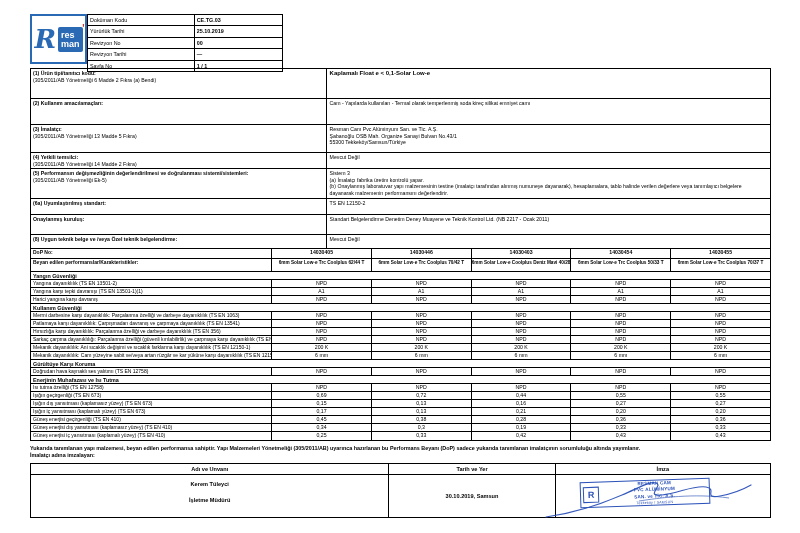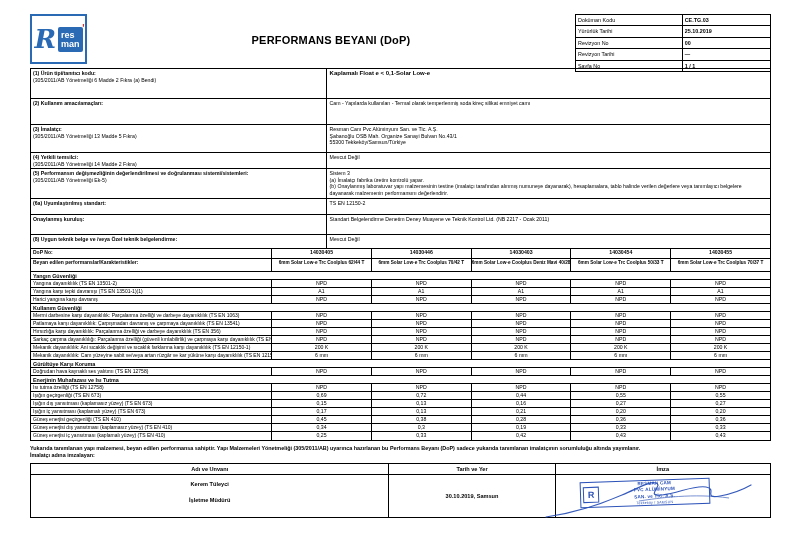--- a/index.html
+++ b/index.html
@@ -66,23 +66,20 @@
 
     <div class="header">
       <div class="logo">
         <span class="logo-r">R</span>
         <span class="logo-stack">
           <span class="logo-tick">'</span>
           <span>res</span><br>
           <span>man</span>
         </span>
       </div>
-      <div class="title-wrap">
-        <div class="doc-title">PERFORMANS BEYANI (DoP)</div>
-      </div>
       <div class="docinfo" id="docinfo">
           <div class="docinfo-row">
             <div class="docinfo-label">Doküman Kodu</div>
             <div class="docinfo-value">CE.TG.03</div>
           </div>
           <div class="docinfo-row">
             <div class="docinfo-label">Yürürlük Tarihi</div>
             <div class="docinfo-value">25.10.2019</div>
           </div>
           <div class="docinfo-row">

